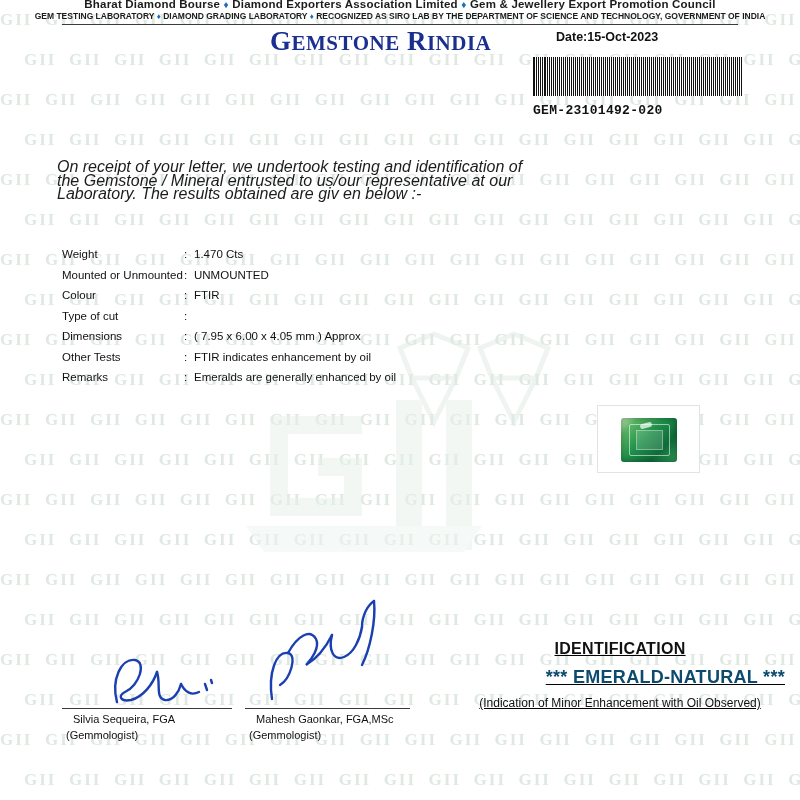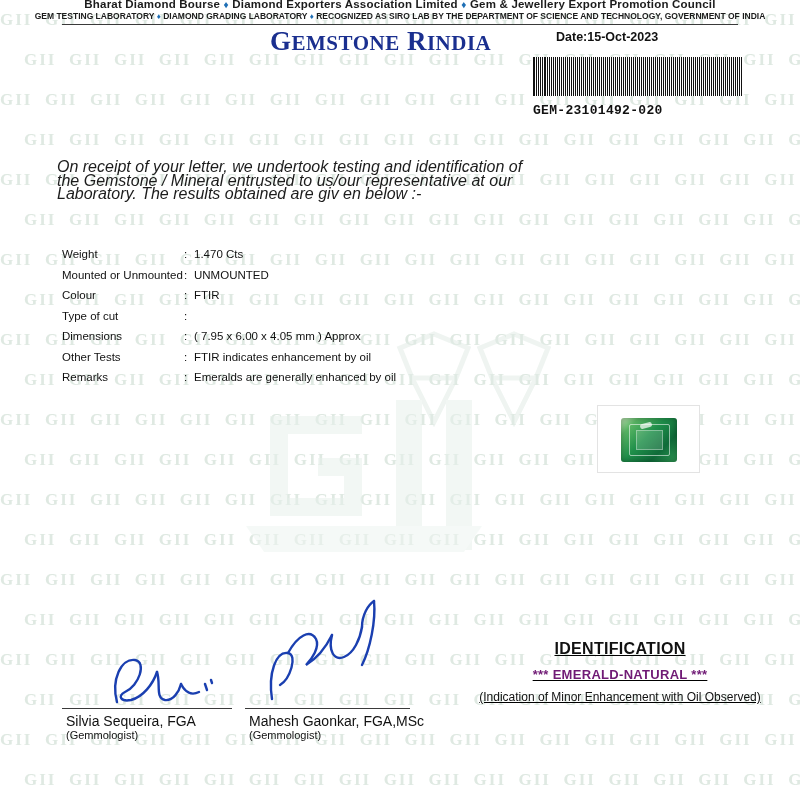--- a/index.html
+++ b/index.html
@@ -158,29 +158,29 @@
   .ident {
     position:absolute; left:455px; top:640px; width:330px; text-align:center;text-decoration:underline;
   }
   .ident-title {
     font-family:"Liberation Sans", sans-serif;
     font-weight:bold; font-size:16px; color:#111; letter-spacing:0.3px;
   }
   .ident-main {
     margin-top:9px;
     font-family:"Liberation Sans", sans-serif;
-    font-weight:bold; font-size:13px; color:#701a75; letter-spacing:0.3px;
+    font-weight:bold; font-size:18px; color:#0c4a6e; letter-spacing:0.3px;text-align:right;
   }
   .ident-note {
     margin-top:8px;
     font-size:12px; color:#111;
   }
   .sig-line { position:absolute; height:1px; background:#3a3a3a; }
   .sig-name {
-    position:absolute; font-size:14px; color:#111; white-space:nowrap;
+    position:absolute; font-size:11px; color:#111; white-space:nowrap;margin-left:7px;
   }
   .sig-role {
     position:absolute; font-size:11px; color:#111; white-space:nowrap;
   }
   .sig-svg { position:absolute; }
 </style>
 </head>
 <body>
 
 <div class="wm-layer" id="wm-layer">

